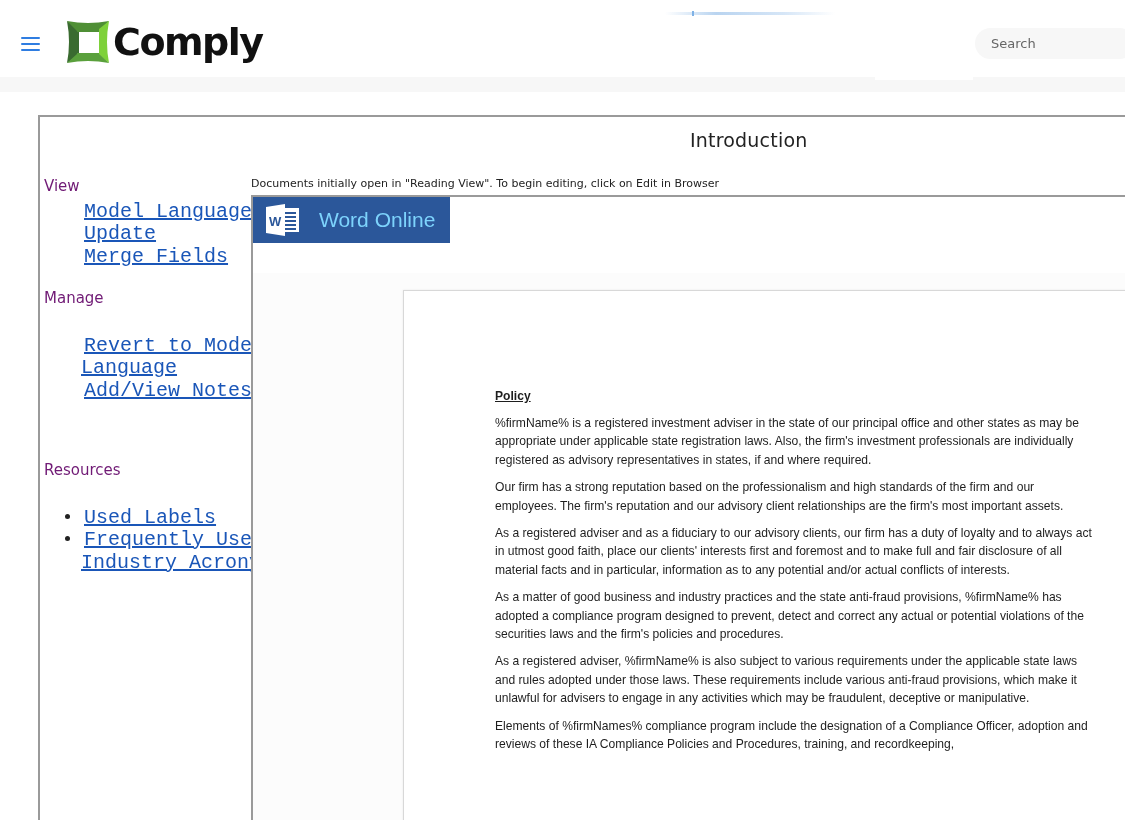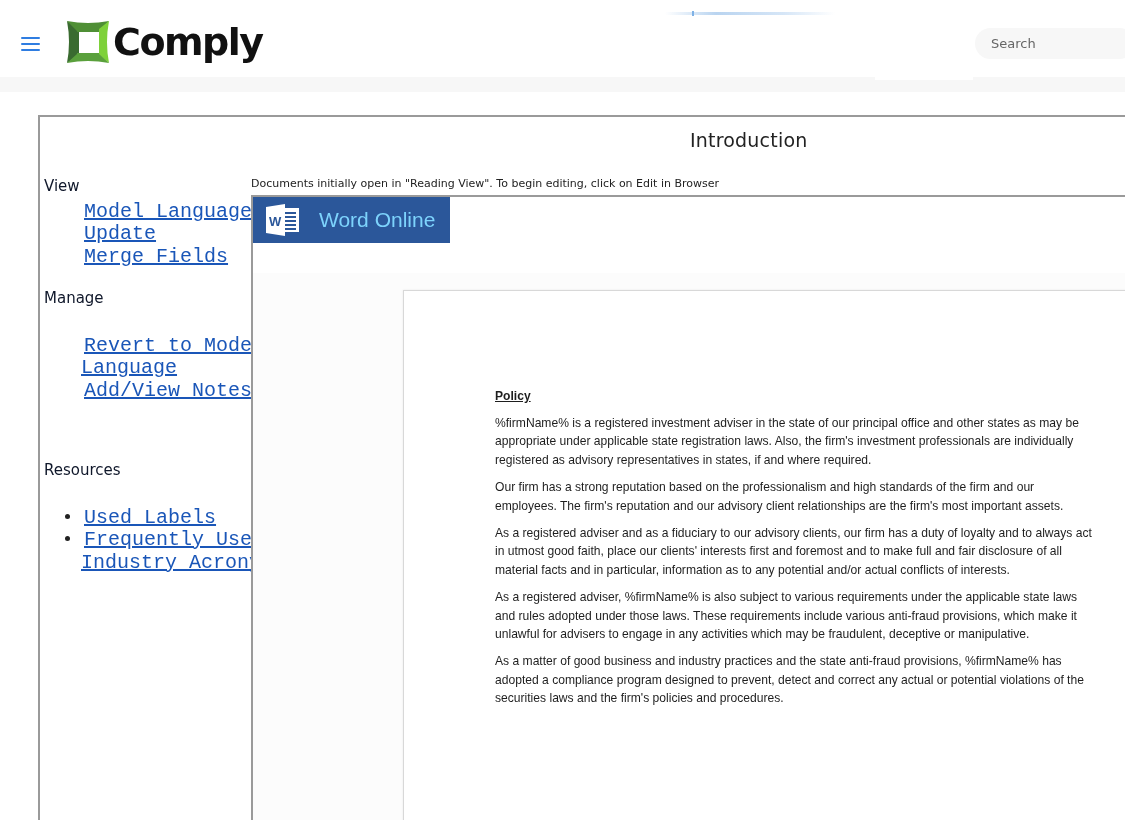--- a/index.html
+++ b/index.html
@@ -28,21 +28,21 @@
 
     .subbar { position: absolute; left: 0; top: 77px; width: 1125px; height: 15px; background: #f7f7f7; }
     .subbar-notch { position: absolute; left: 875px; top: 77px; width: 98px; height: 3px; background: #fff; }
 
     
     .frame { position: absolute; left: 38px; top: 115px; width: 1100px; height: 720px; border: 2px solid #9a9a9a; border-right: none; border-bottom: none; background: #fff; }
     .frame-title { position: absolute; left: 650px; top: 12px; font-size: 19px; color: #222; font-family: "DejaVu Sans", sans-serif; letter-spacing: 0.2px; }
 
     
     .sidebar { position: absolute; left: 4px; top: 60px; width: 205px; }
-    .side-heading { position: absolute; left: 0; font-size: 15px; color: #0f172a; }
+    .side-heading { position: absolute; left: 0; font-size: 15px; color: #701a75; }
     .side-link { position: absolute; font-size: 20px; color: #1a56b8; text-decoration: underline; cursor: pointer; white-space: nowrap; font-family: Liberation Mono, monospace; }
     .bullet { position: absolute; width: 5px; height: 5px; border-radius: 50%; background: #222; }
 
     
     .note { position: absolute; left: 211px; top: 60px; font-size: 11px; color: #222; white-space: nowrap; }
     .word-frame { position: absolute; left: 211px; top: 78px; width: 900px; height: 640px; border-left: 2px solid #9a9a9a; border-top: 2px solid #9a9a9a; background: #fcfcfc; }
     .word-banner { position: absolute; left: 0; top: 0; width: 197px; height: 46px; background: #2b579a; display: flex; align-items: center; cursor: pointer; }
     .word-icon { position: relative; width: 36px; height: 34px; margin-left: 12px; }
     .word-label { color: #7dd3fc; font-family: "Liberation Sans", sans-serif; font-size: 21px; margin-left: 18px; }
     .word-topstrip { position: absolute; left: 197px; top: 0; right: 0; height: 46px; background: #fff; }
@@ -132,18 +132,19 @@
       </div>
       <span class="word-label">Word Online</span>
     </div>
 
     <div class="page">
       <div class="doc">
         <h3>Policy</h3>
         <p>%firmName% is a registered investment adviser in the state of our principal office and other states as may be appropriate under applicable state registration laws.  Also, the firm's investment professionals are individually registered as advisory representatives in states, if and where required.</p>
         <p>Our firm has a strong reputation based on the professionalism and high standards of the firm and our employees. The firm's reputation and our advisory client relationships are the firm's most important assets.</p>
         <p>As a registered adviser and as a fiduciary to our advisory clients, our firm has a duty of loyalty and to always act in utmost good faith, place our clients' interests first and foremost and to make full and fair disclosure of all material facts and in particular, information as to any potential and/or actual conflicts of interests.</p>
+        <p>As a matter of good business and industry practices and the state anti-fraud provisions, %firmName% has adopted a compliance program designed to prevent, detect and correct any actual or potential violations of the securities laws and the firm's policies and procedures.</p>
         <p>As a registered adviser, %firmName% is also subject to various requirements under the applicable state laws and rules adopted under those laws.  These requirements include various anti-fraud provisions, which make it unlawful for advisers to engage in any activities which may be fraudulent, deceptive or manipulative.</p>
-        <p>As a matter of good business and industry practices and the state anti-fraud provisions, %firmName% has adopted a compliance program designed to prevent, detect and correct any actual or potential violations of the securities laws and the firm's policies and procedures.</p>
+        <p>Elements of %firmNames% compliance program include the designation of a Compliance Officer, adoption and reviews of these IA Compliance Policies and Procedures, training, and recordkeeping,</p>
       </div>
     </div>
   </div>
 </div>
 
 </body></html>

